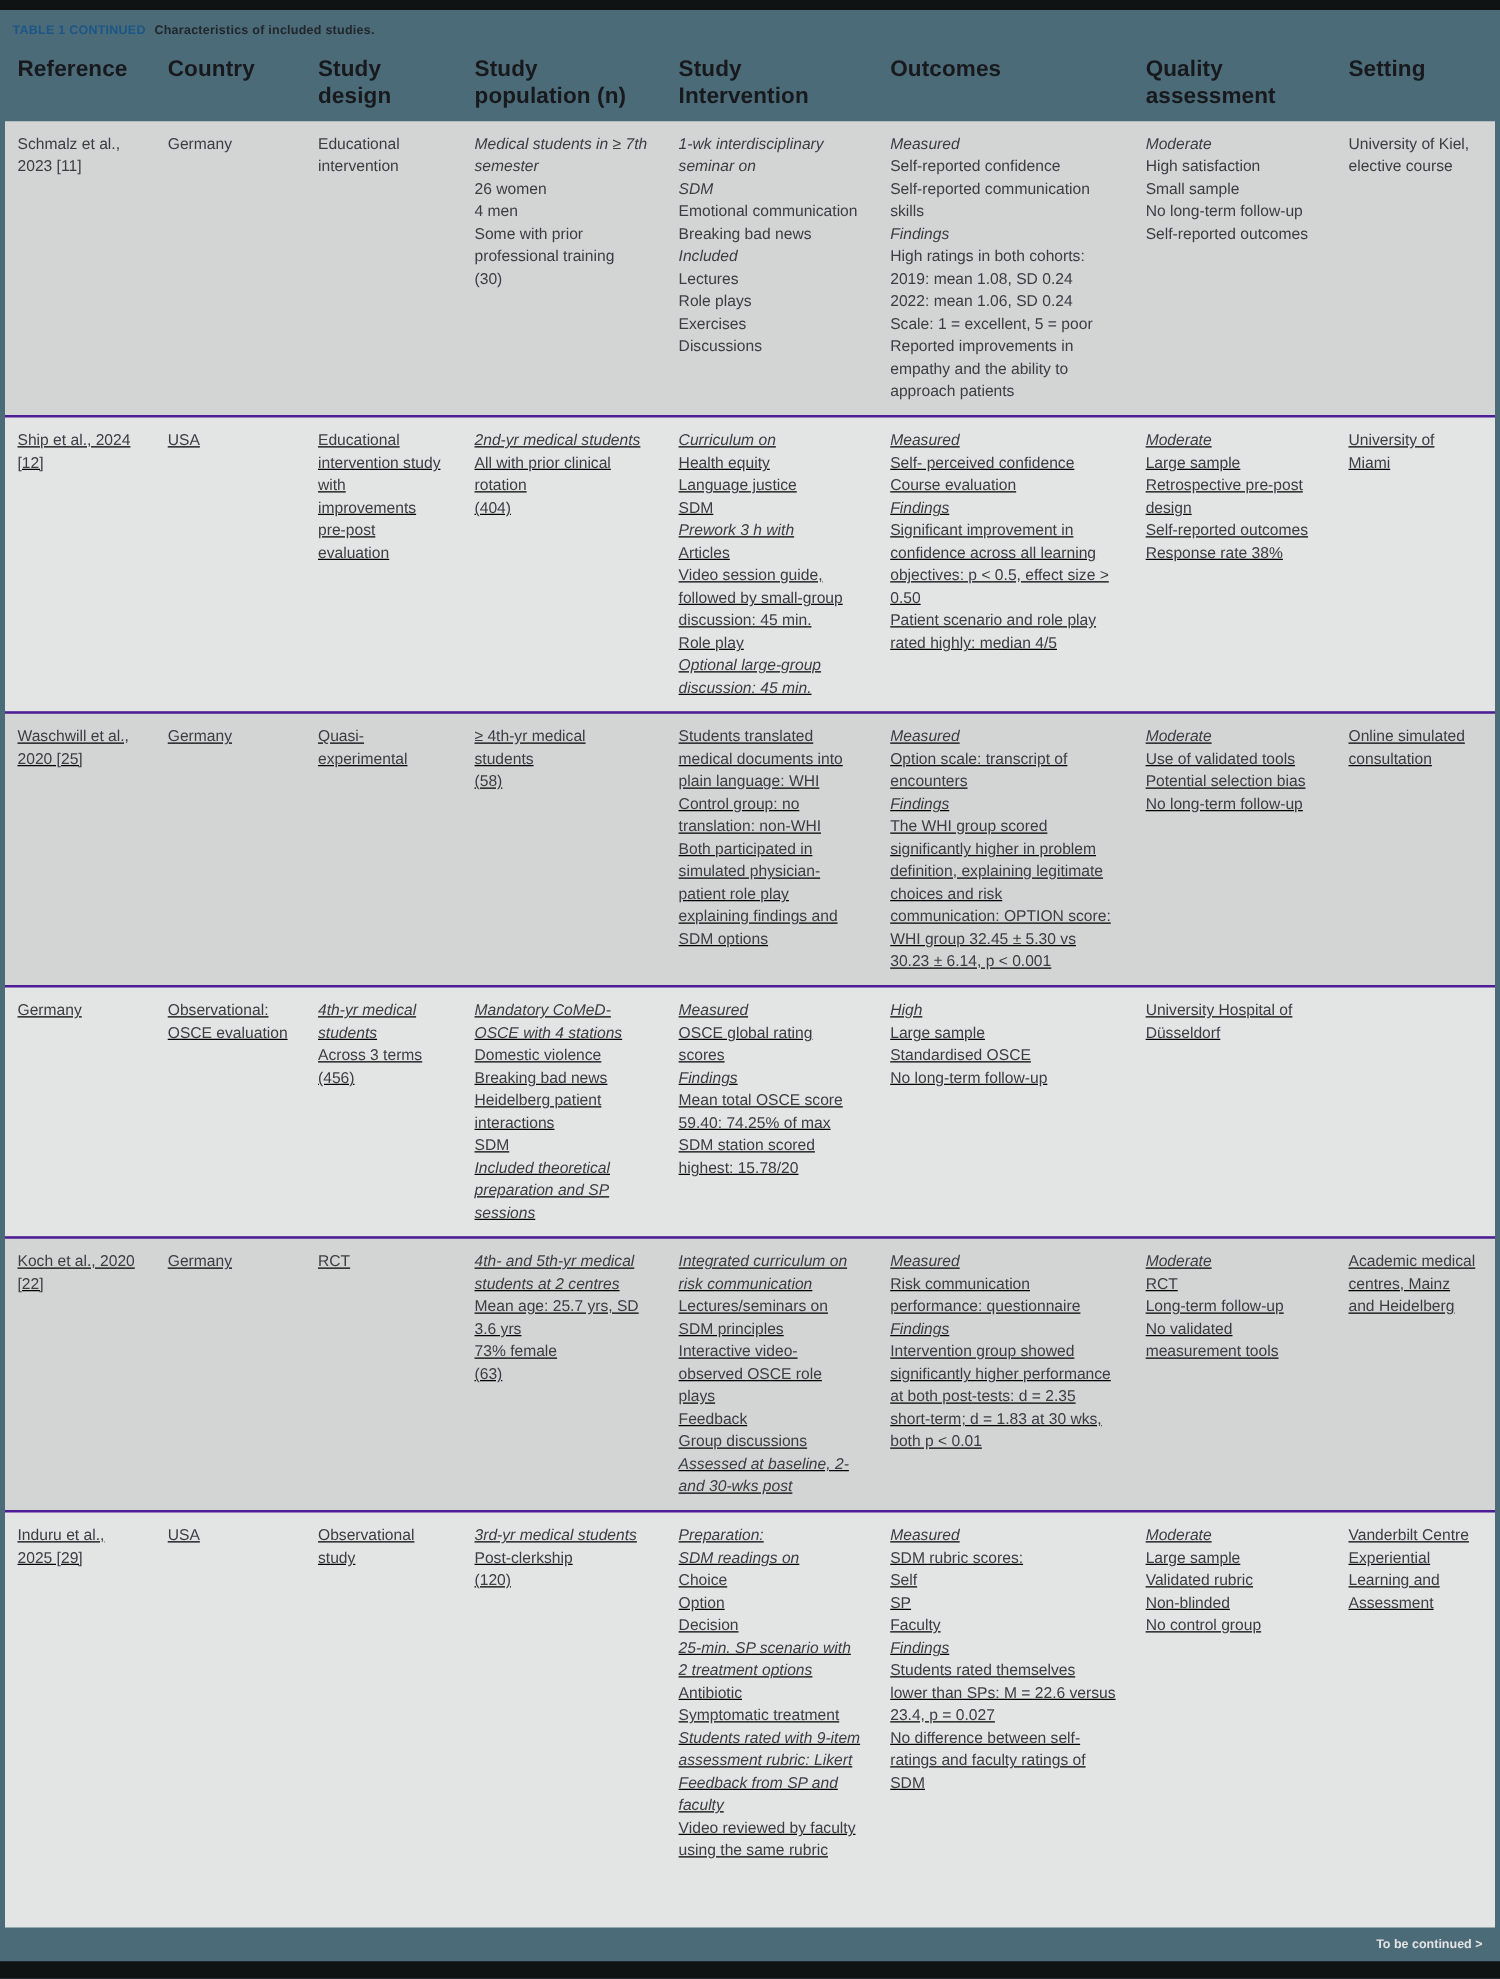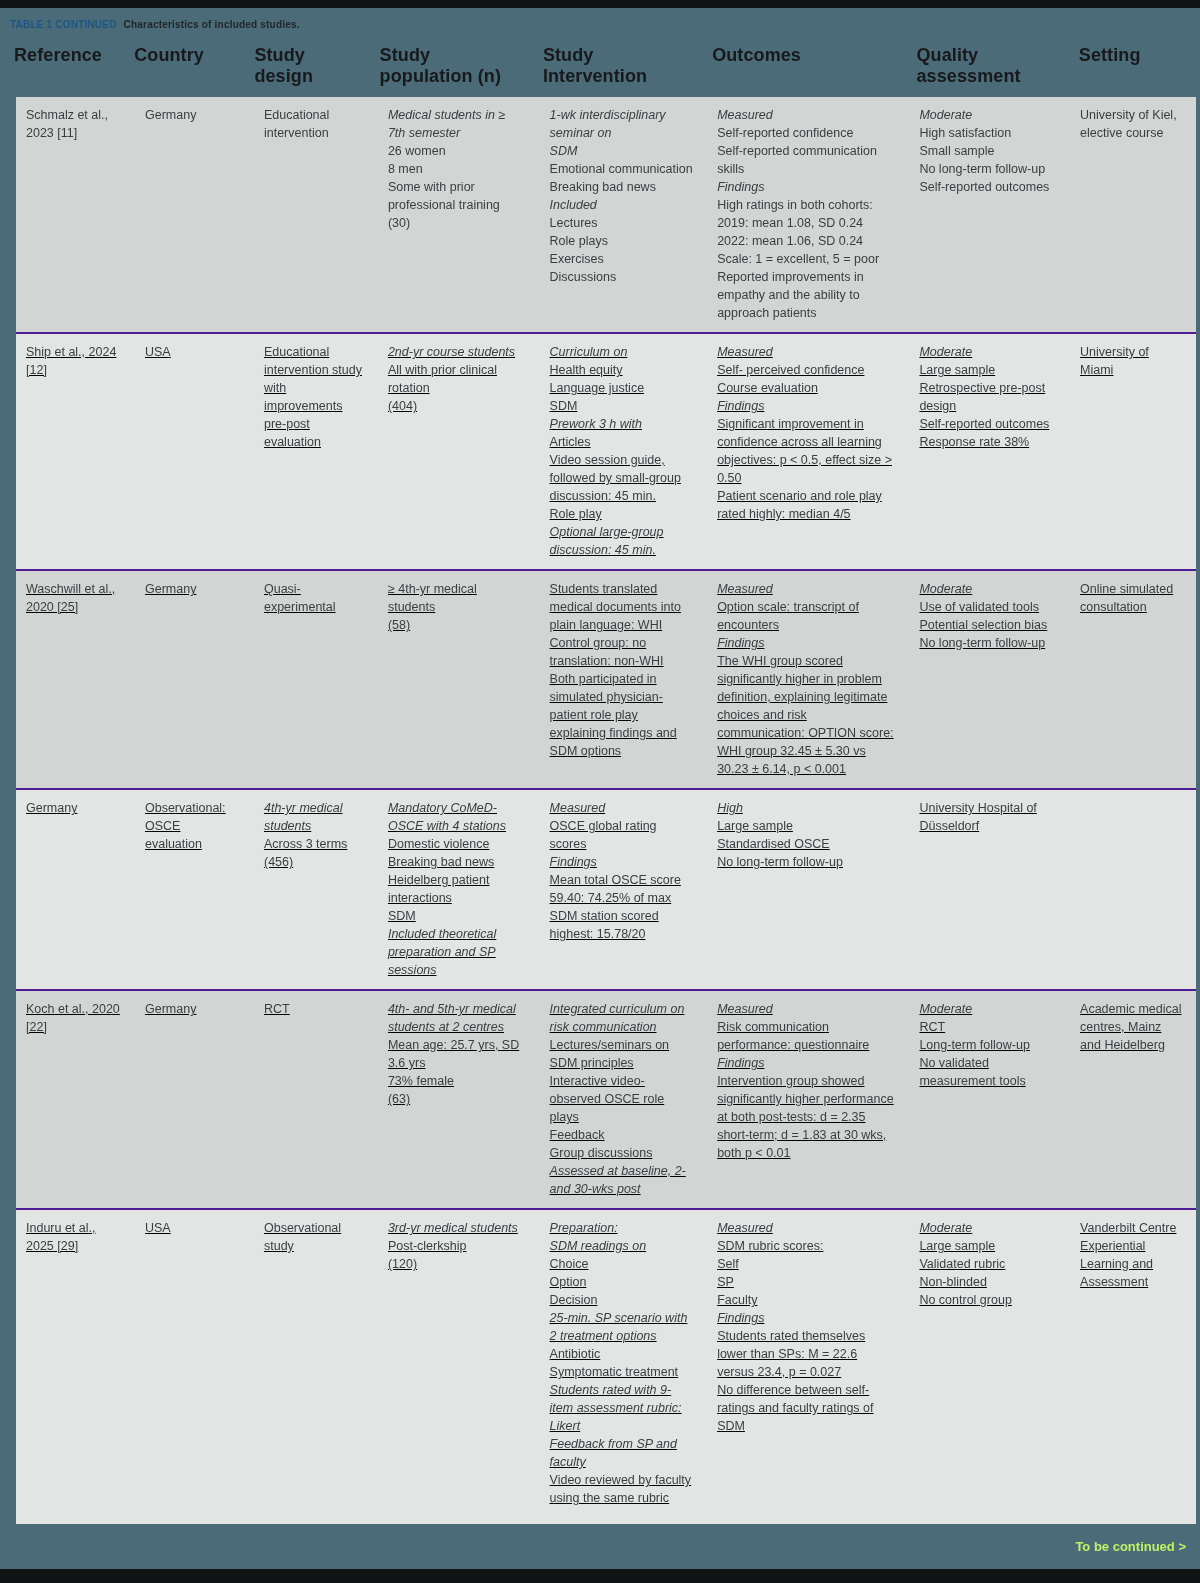--- a/index.html
+++ b/index.html
@@ -19,34 +19,34 @@
   .title-text{color:#20262a;margin-left:7px;}
   .grid{
     display:grid;
     grid-template-columns:120fr 120fr 125fr 163fr 169fr 204fr 162fr 127fr;
   }
   .thead{margin:0 4px;flex:0 0 auto;}
   .th{
     font-weight:bold;font-size:18px;color:var(--heading_text,#17191c);
     padding:6px 14px 10px 10px;letter-spacing:.1px;
   }
-  .tbody{flex:1 0 auto;padding:0 4px;display:flex;flex-direction:column;margin-left:12px;}
+  .tbody{flex:1 0 auto;padding:0 4px;display:flex;flex-direction:column;}
   .tr{background:var(--row_light,#e3e5e5);}
   .tr.odd{background:var(--row_dark,#d3d5d5);}
   .tr + .tr{border-top:2px solid #4c1d95;text-decoration:underline;}
   .tr:last-child{flex:1 0 auto;}
   .td{
     padding:9px 14px 10px 10px;font-size:12.5px;line-height:1.44;
     color:var(--text,#3a3e41);
   }
   .line{margin:0;}
   .it{font-style:italic;}
   .footer-band{
-    height:45px;display:flex;align-items:center;justify-content:flex-end;
-    padding:0 14px;font-size:13px;font-weight:bold;color:#bef264;flex:0 0 auto;
+    height:27px;display:flex;align-items:center;justify-content:flex-end;
+    padding:0 14px;font-size:10px;font-weight:bold;color:#e5e5e5;flex:0 0 auto;
   }
 </style>
 </head>
 <body>
 
 <div class="page">
   <div class="bar top"></div>
 
   <div class="title-area">
     <span class="title-tag">TABLE 1 CONTINUED</span><span class="title-text">Characteristics of included studies.</span>
@@ -70,21 +70,21 @@
         </div>
         <div class="td">
           <div class="line">Germany</div>
         </div>
         <div class="td">
           <div class="line">Educational intervention</div>
         </div>
         <div class="td">
           <div class="line it">Medical students in ≥ 7th semester</div>
           <div class="line">26 women</div>
-          <div class="line">8 men</div>
+          <div class="line">4 men</div>
           <div class="line">Some with prior professional training</div>
           <div class="line">(30)</div>
         </div>
         <div class="td">
           <div class="line it">1-wk interdisciplinary seminar on</div>
           <div class="line it">SDM</div>
           <div class="line">Emotional communication</div>
           <div class="line">Breaking bad news</div>
           <div class="line it">Included</div>
           <div class="line">Lectures</div>
@@ -118,21 +118,21 @@
         <div class="td">
           <div class="line">Ship et al., 2024 [12]</div>
         </div>
         <div class="td">
           <div class="line">USA</div>
         </div>
         <div class="td">
           <div class="line">Educational intervention study with improvements pre-post evaluation</div>
         </div>
         <div class="td">
-          <div class="line it">2nd-yr course students</div>
+          <div class="line it">2nd-yr medical students</div>
           <div class="line">All with prior clinical rotation</div>
           <div class="line">(404)</div>
         </div>
         <div class="td">
           <div class="line it">Curriculum on</div>
           <div class="line">Health equity</div>
           <div class="line">Language justice</div>
           <div class="line">SDM</div>
           <div class="line it">Prework 3 h with</div>
           <div class="line">Articles</div>

